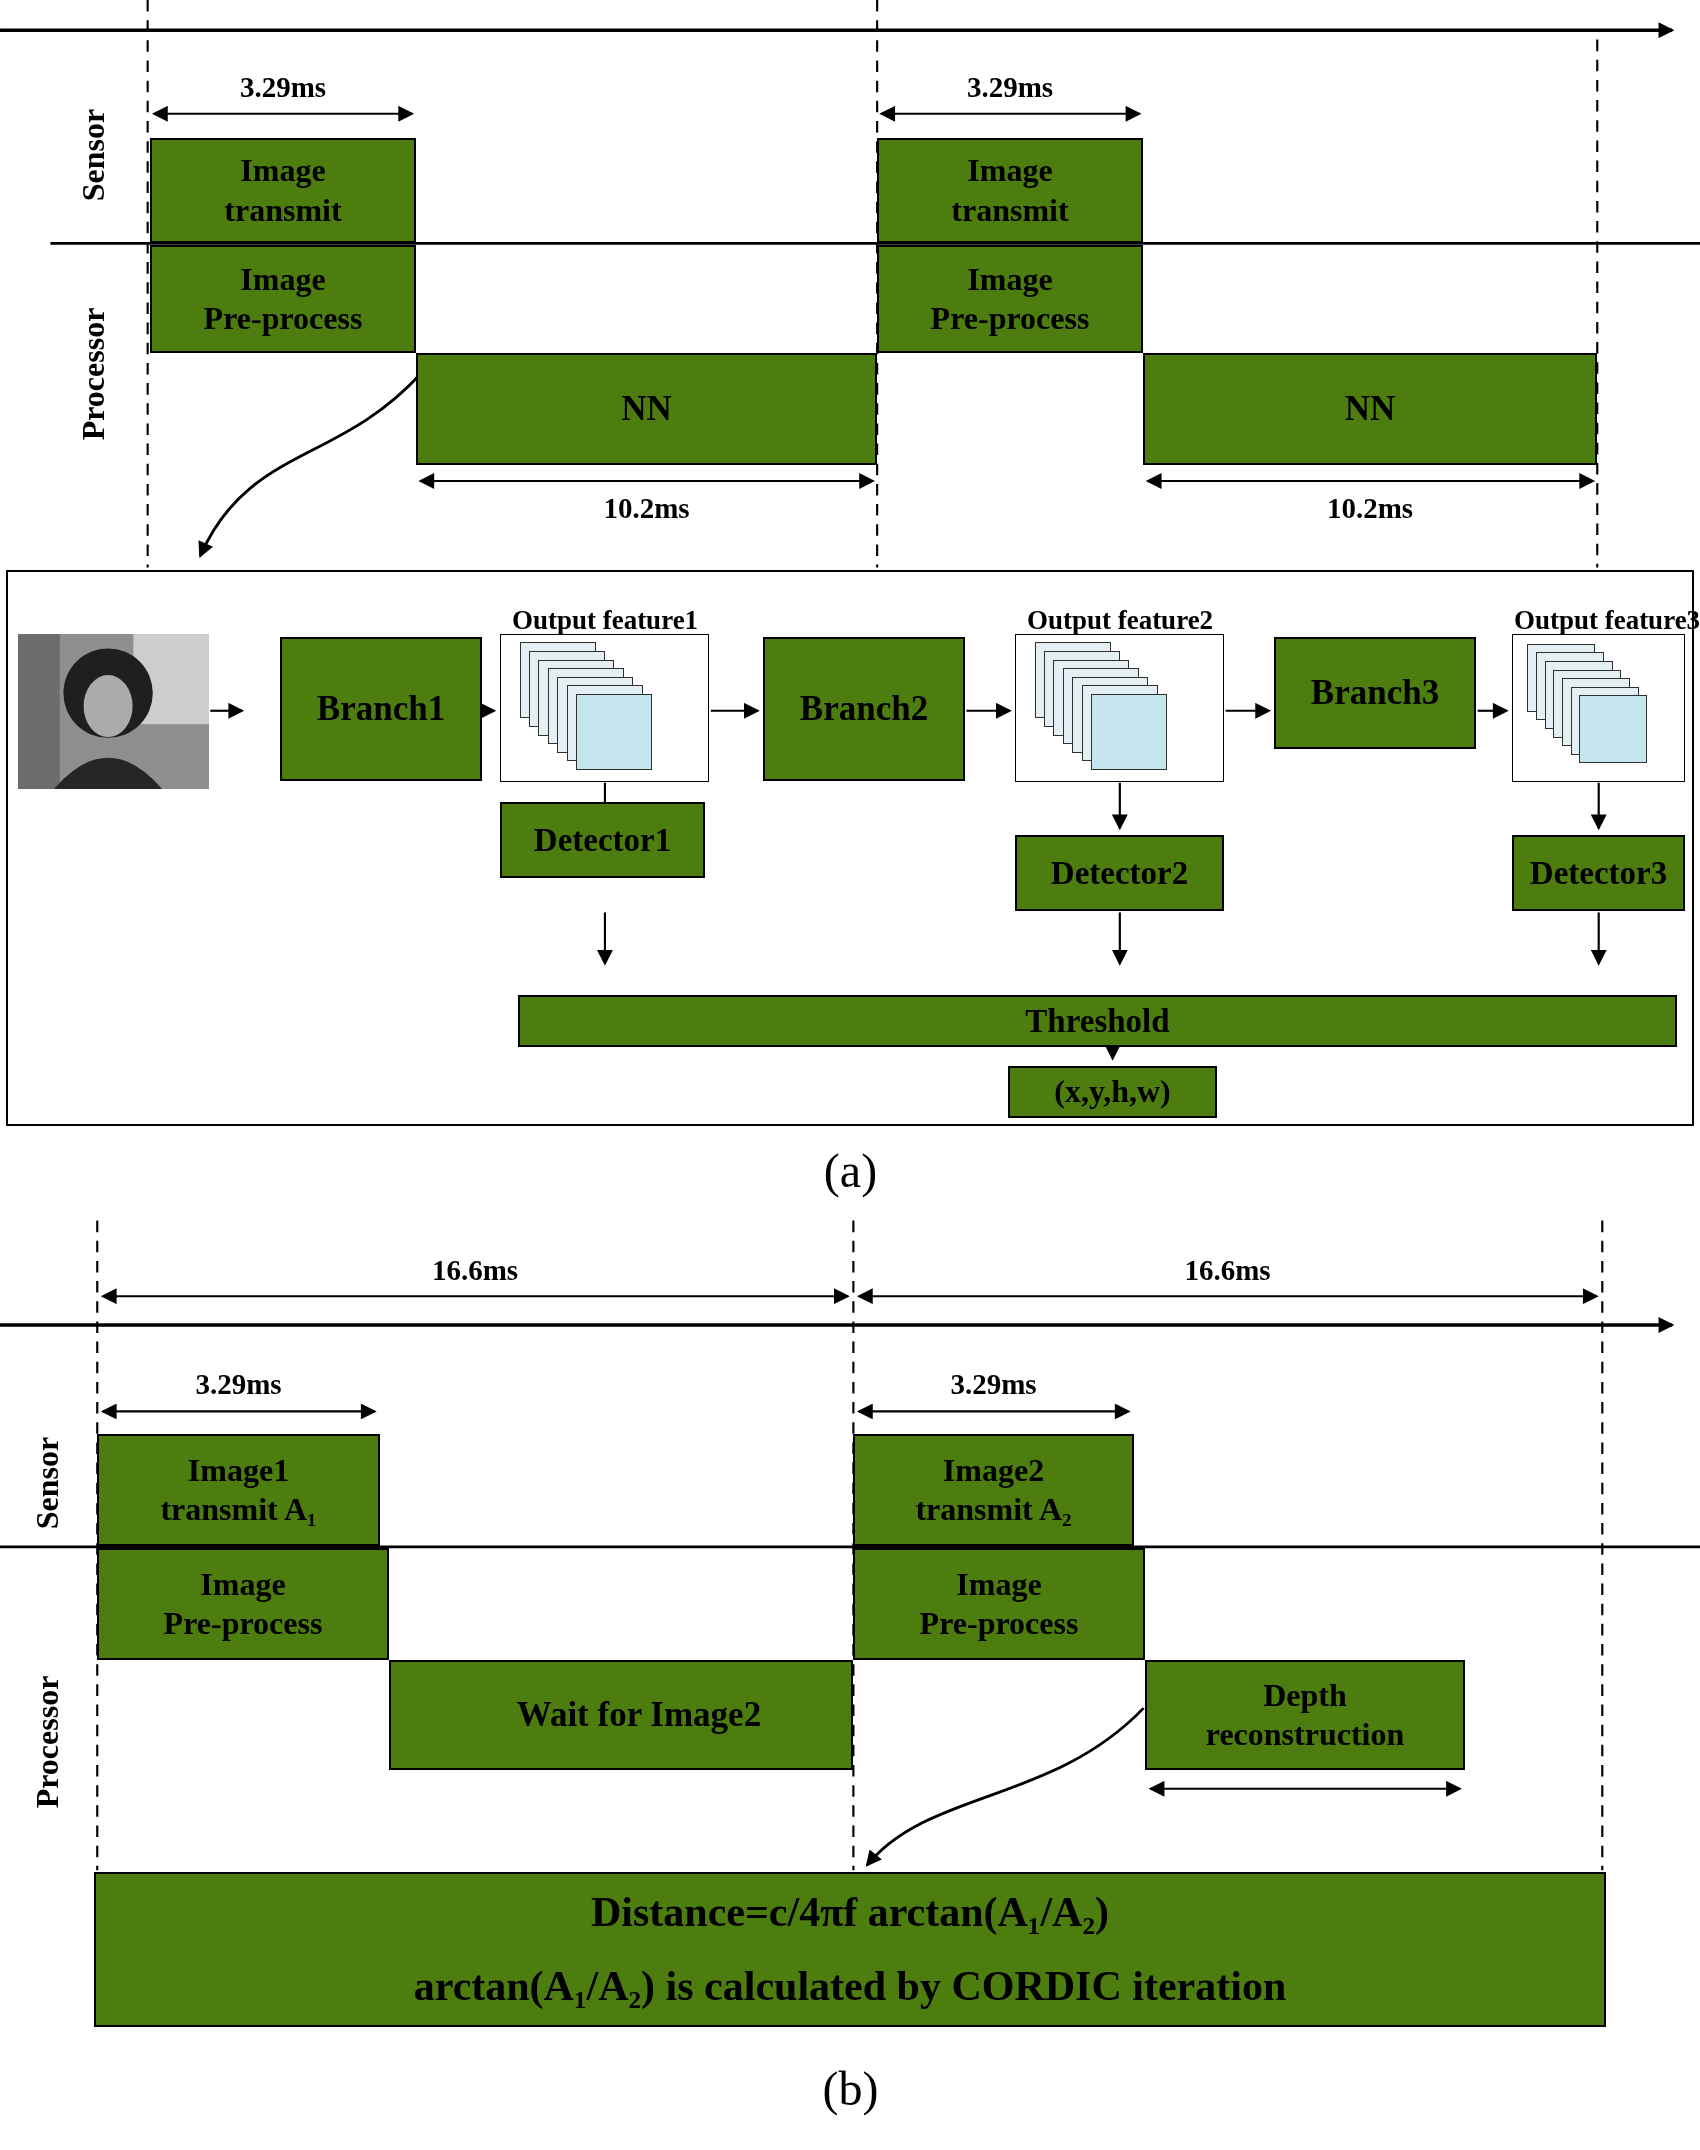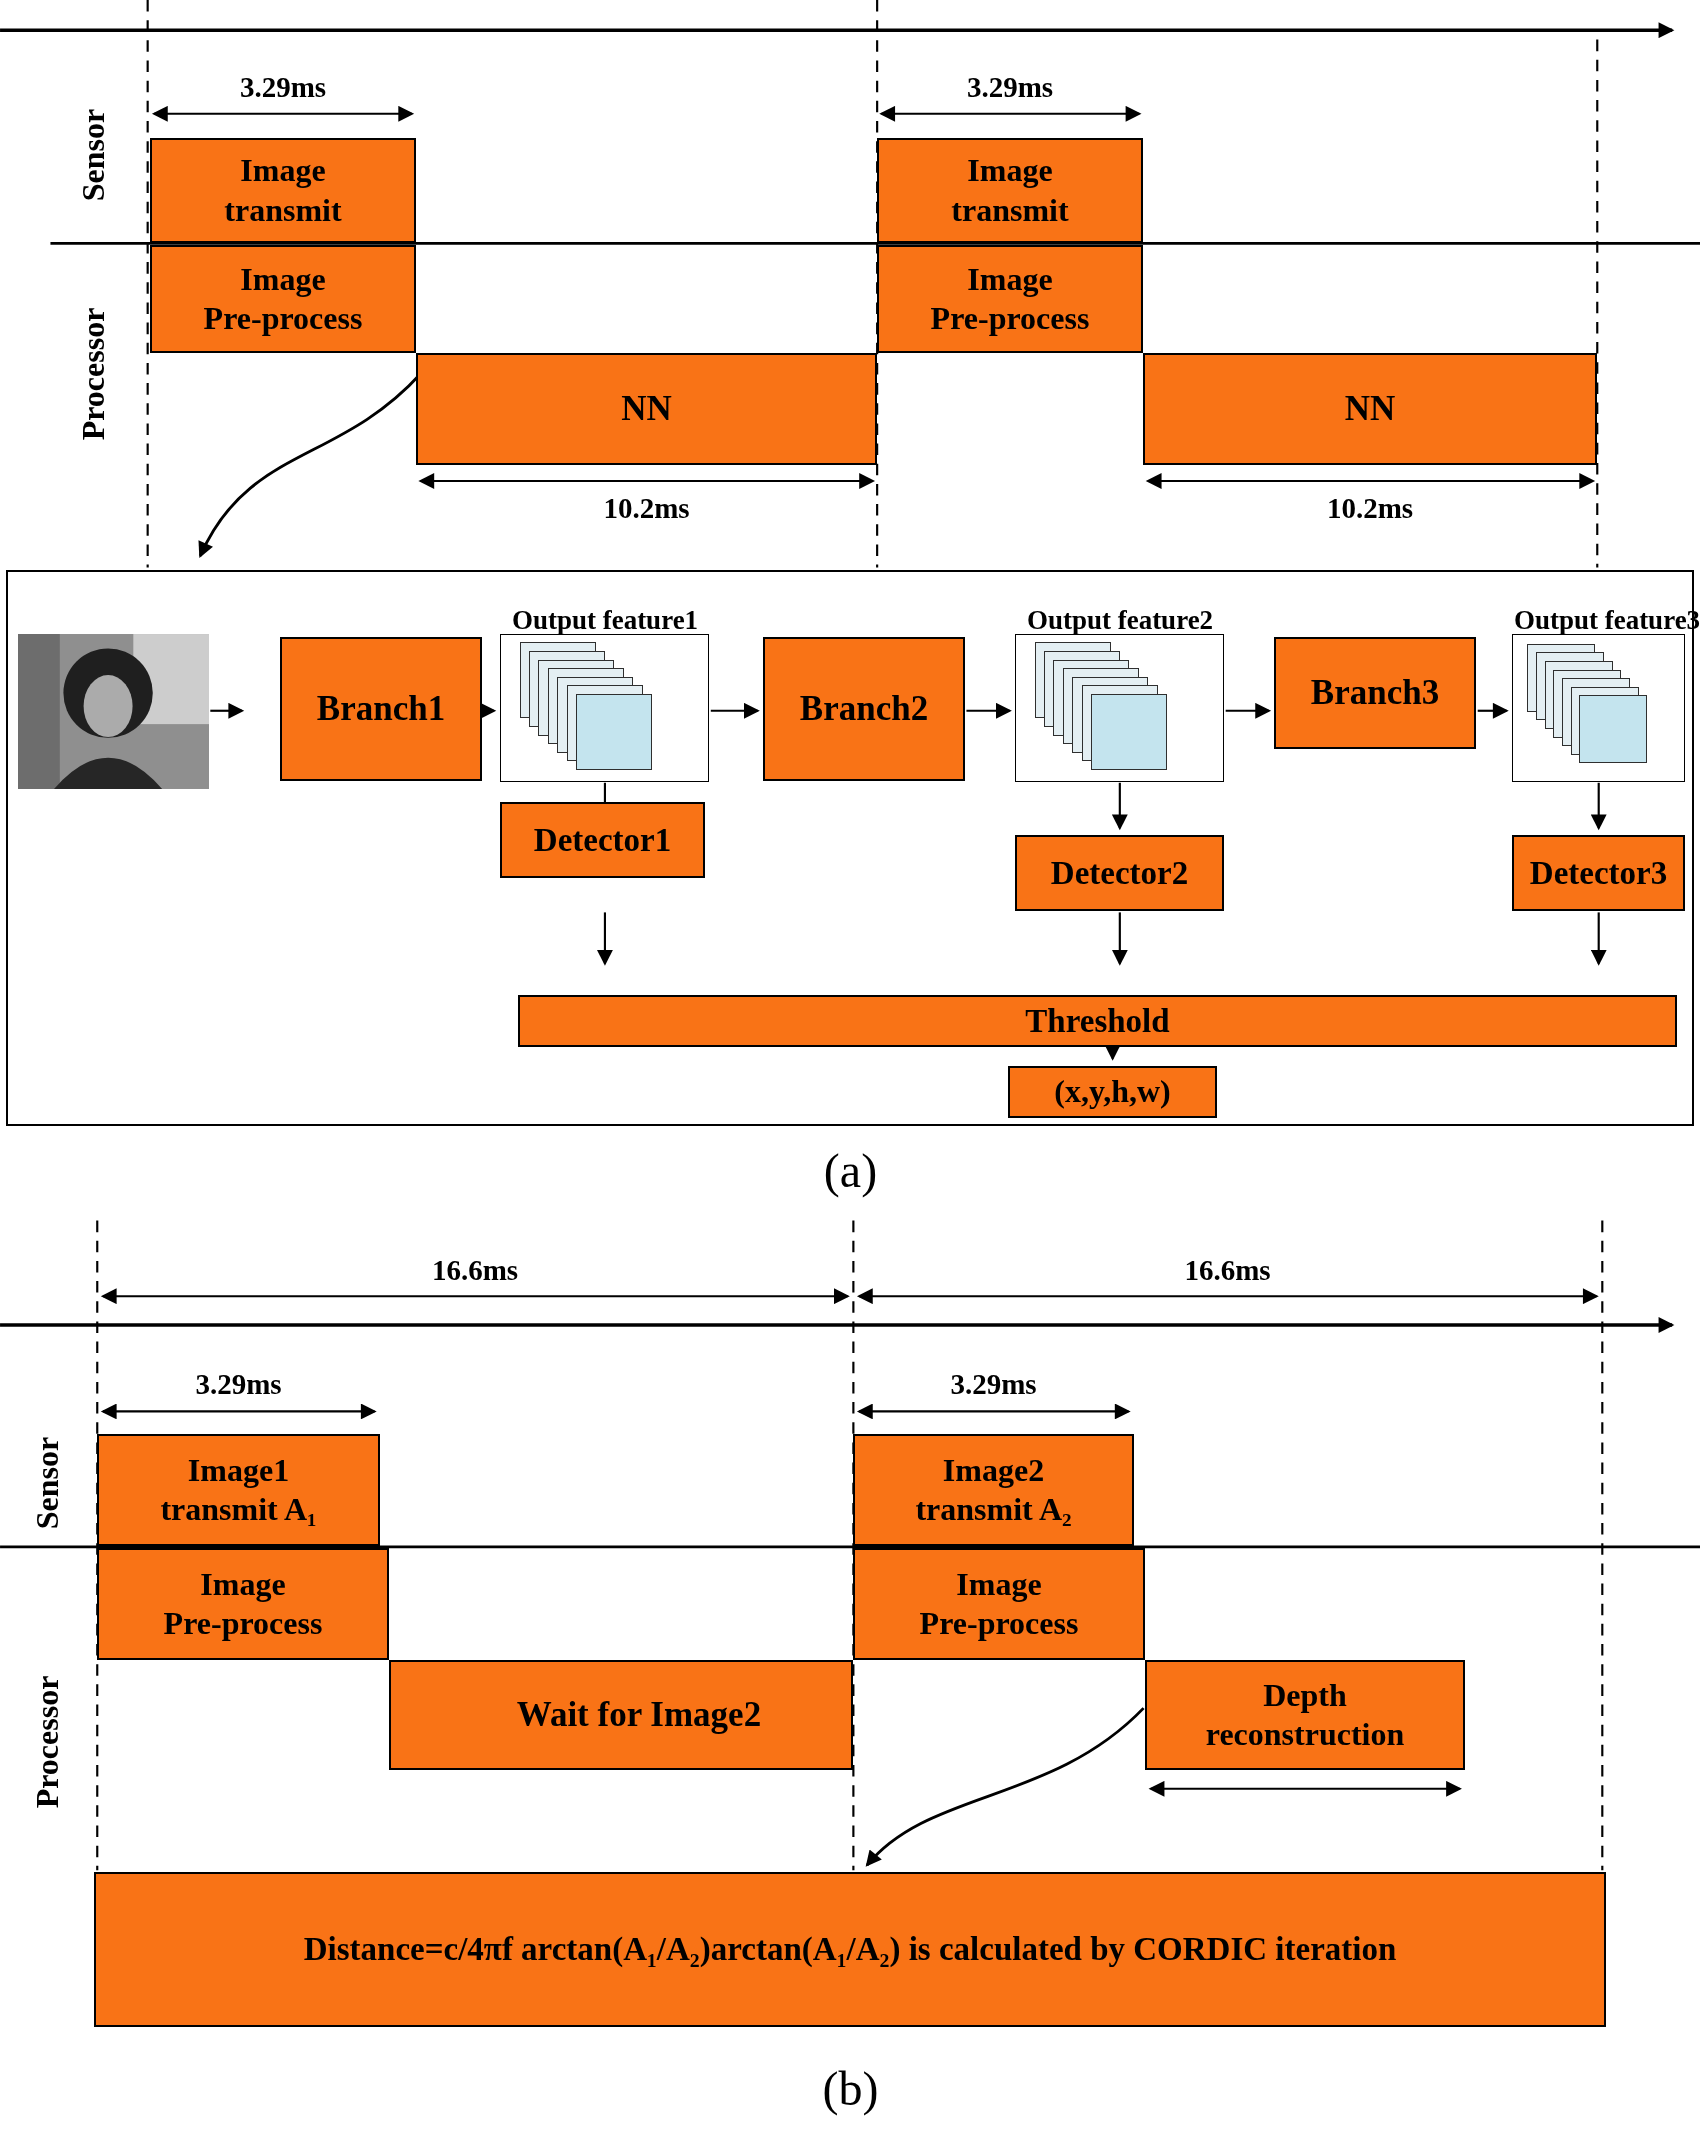--- a/index.html
+++ b/index.html
@@ -5,37 +5,37 @@
 <style>
   * { margin:0; padding:0; box-sizing:border-box; }
   body { background:#ffffff; }
   .canvas {
     position:relative; width:1701px; height:2151px; background:#ffffff;
     overflow:hidden; color:#000;
     font-family:"Liberation Serif","DejaVu Serif",serif;
   }
   .overlay { position:absolute; left:0; top:0; width:1701px; height:2151px; }
   .box {
-    position:absolute; border:2.2px solid #000; background:#f97316;
+    position:absolute; border:2.2px solid #000; background:#4d7c0f;
     display:flex; align-items:center; justify-content:center;
     text-align:center; font-weight:bold; white-space:pre-line; line-height:1.22;
   }
   .ghost { background:transparent; }
   .lbl { position:absolute; text-align:center; font-weight:bold; font-size:29px; }
   .vlabel {
     position:absolute; width:158px; height:36px; display:flex;
     align-items:center; justify-content:center; font-weight:bold;
     font-size:32px; transform:rotate(-90deg);
   }
   .stack { position:absolute; border:1.4px solid #000; background:#fff; }
   .fm { position:absolute; width:76px; height:76px; background:#e4eff3; border:1.4px solid #2f2f2f; }
   .fm.front { background:#c4e4ee; }
   .stack.small .fm { width:68px; height:68px; }
   .caption { position:absolute; width:1701px; text-align:center; font-size:48px; font-weight:normal; }
-  .formula { flex-direction:row; line-height:1.75; font-size:33px; }
+  .formula { flex-direction:column; line-height:1.75; font-size:42px; }
 </style>
 </head>
 <body>
 
 <div class="canvas">
 
   <svg class="overlay" width="1701" height="2151" viewBox="0 0 2362 2987">
     <defs>
       <marker id="arr" viewBox="0 0 10 10" refX="8.6" refY="5" markerWidth="32" markerHeight="22" markerUnits="userSpaceOnUse" orient="auto-start-reverse">
         <path d="M0 0 L10 5 L0 10 z" fill="#000"></path>

